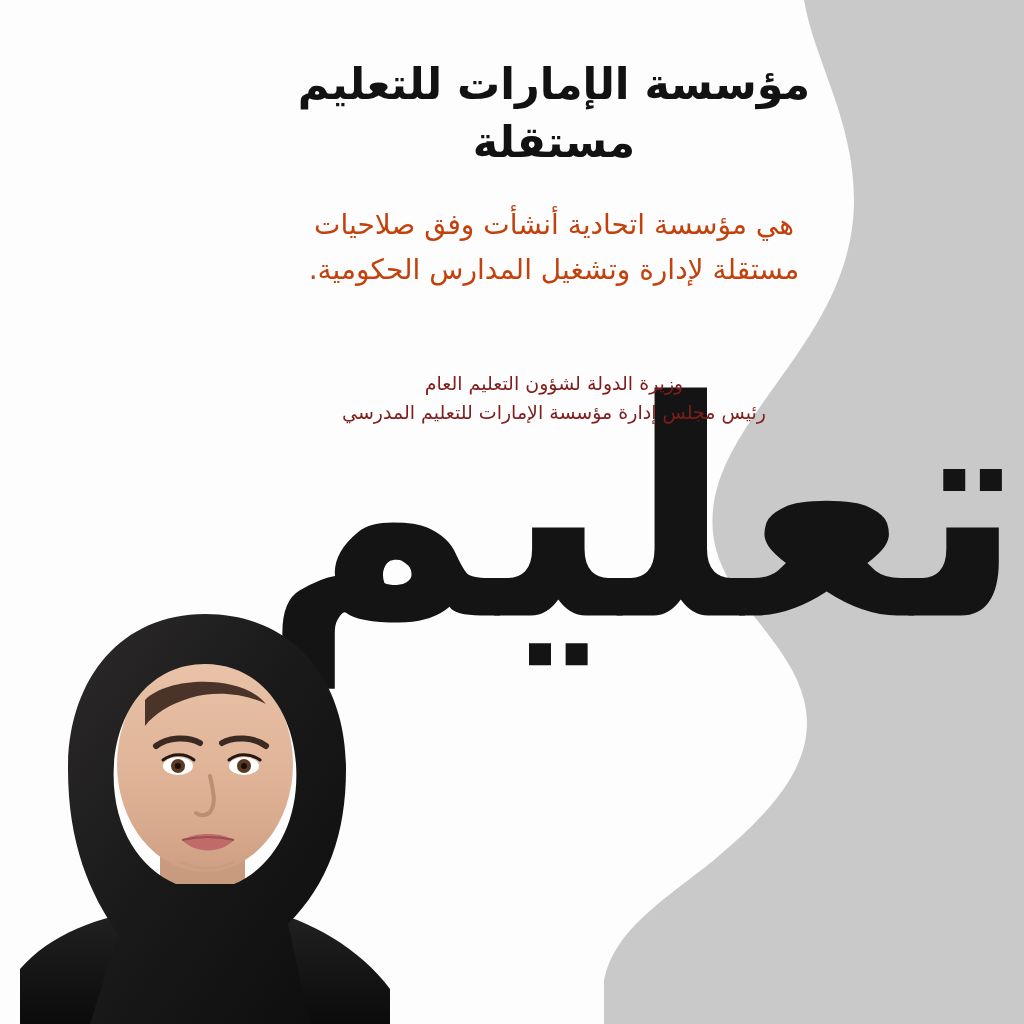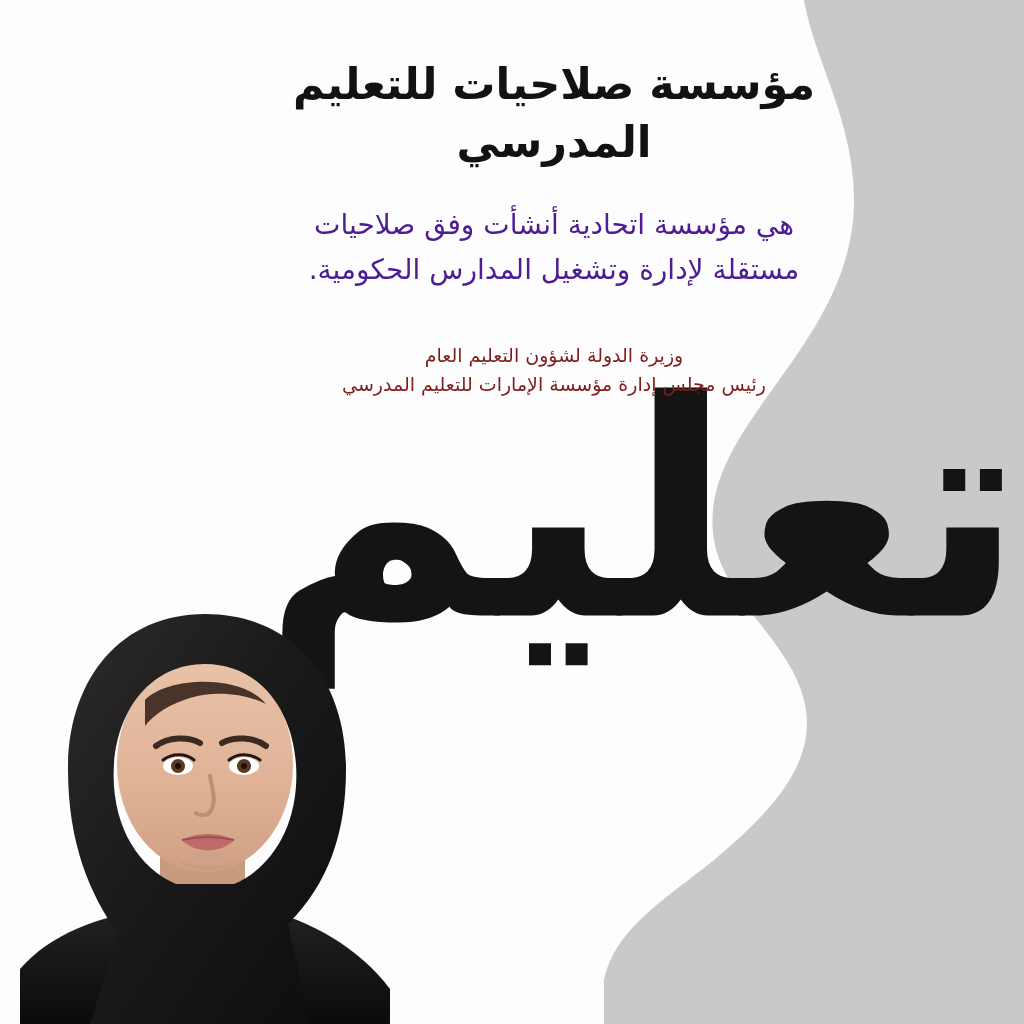--- a/index.html
+++ b/index.html
@@ -59,22 +59,22 @@
     line-height: 1.35;
     font-weight: 700;
     color: #121212;
     margin: 0 0 32px 0;
     letter-spacing: -0.5px;
   }
   .subtitle {
     font-size: 28px;
     line-height: 1.6;
     font-weight: 400;
-    color: #4c1d95;
-    margin: 0 0 48px 0;
+    color: #c2410c;
+    margin: 0 0 76px 0;
     padding: 0 12px;
   }
   .person-name {
     font-size: 26px;
     font-weight: 700;
     color: #121212;
     margin: 0 0 10px 0;
   }
   .person-role {
     font-size: 19px;
@@ -107,21 +107,21 @@
 </head>
 <body>
 
 <div id="poster">
 
   <div class="grey-panel"></div>
 
   <div class="deco-word">تعليم</div>
 
   <div class="content">
-    <h1 class="title">مؤسسة صلاحيات للتعليم المدرسي</h1>
+    <h1 class="title">مؤسسة الإمارات للتعليم مستقلة</h1>
 
     <p class="subtitle">هي مؤسسة اتحادية أنشأت وفق صلاحيات مستقلة لإدارة وتشغيل المدارس الحكومية.</p>
 
 
     <p class="person-role">وزيرة الدولة لشؤون التعليم العام</p>
 
     <p class="person-role">رئيس مجلس إدارة مؤسسة الإمارات للتعليم المدرسي</p>
   </div>
 
   <div class="portrait">

